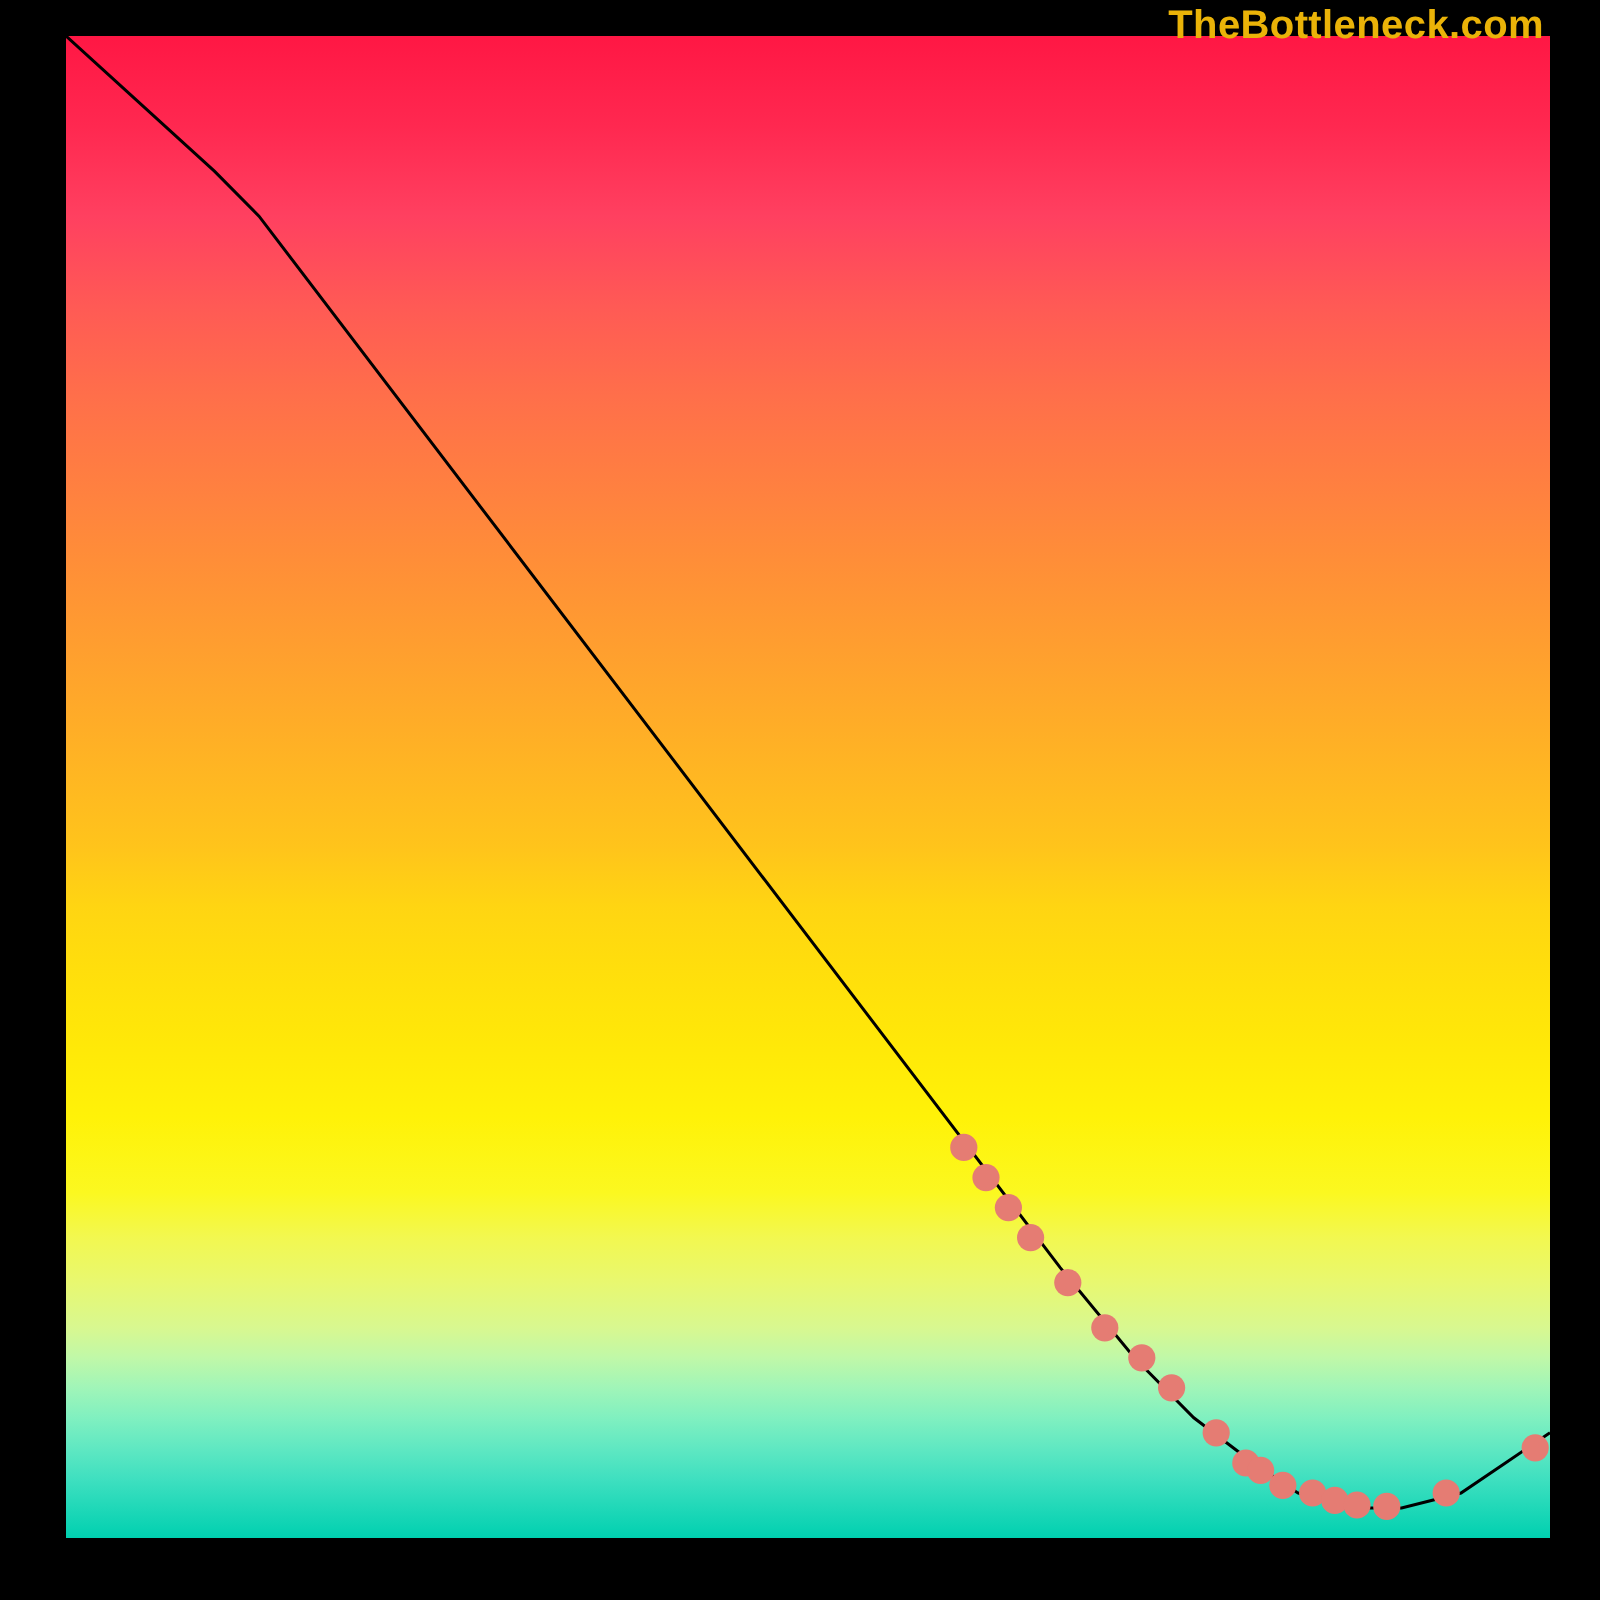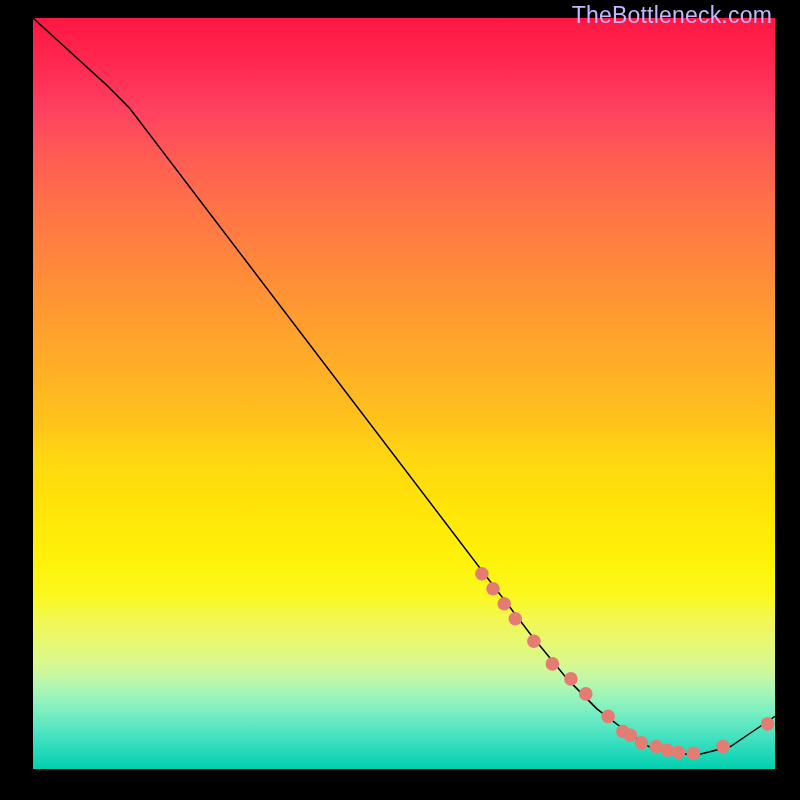--- a/index.html
+++ b/index.html
@@ -42,23 +42,23 @@
       #60e8c2 94%,
       #40e0c0 96%,
       #20d8b8 98%,
       #00d0b0 100%
     );
   }
   .watermark {
     position: absolute;
     top: 2px;
     right: 28px;
-    color: #c4b5fd;
-    font-size: 23px;
-    font-weight: 400;
+    color: #eab308;
+    font-size: 20px;
+    font-weight: 700;
     letter-spacing: 0.2px;
     z-index: 5;
   }
   .svg-layer {
     position: absolute;
     left: 33px;
     top: 18px;
     width: 742px;
     height: 751px;
     z-index: 3;

